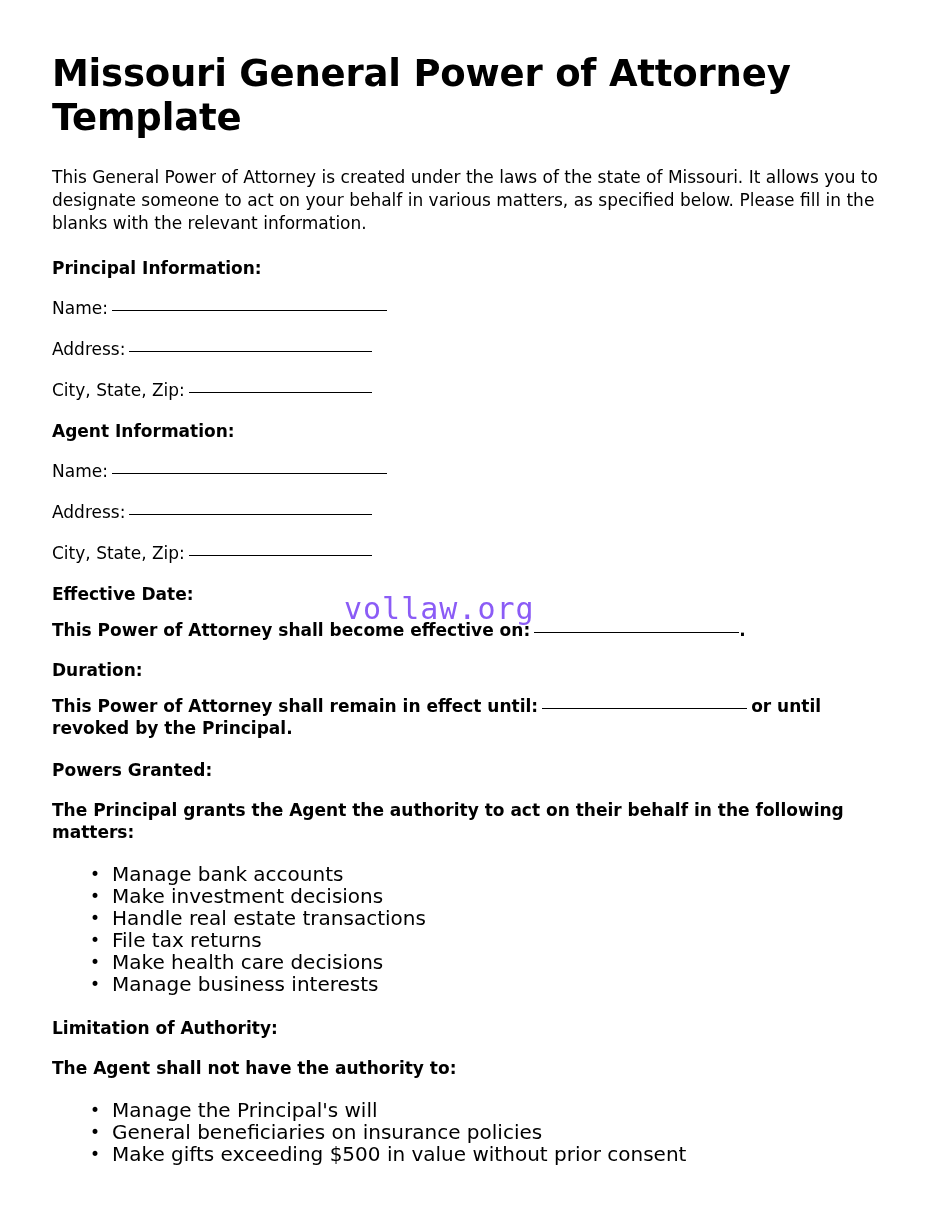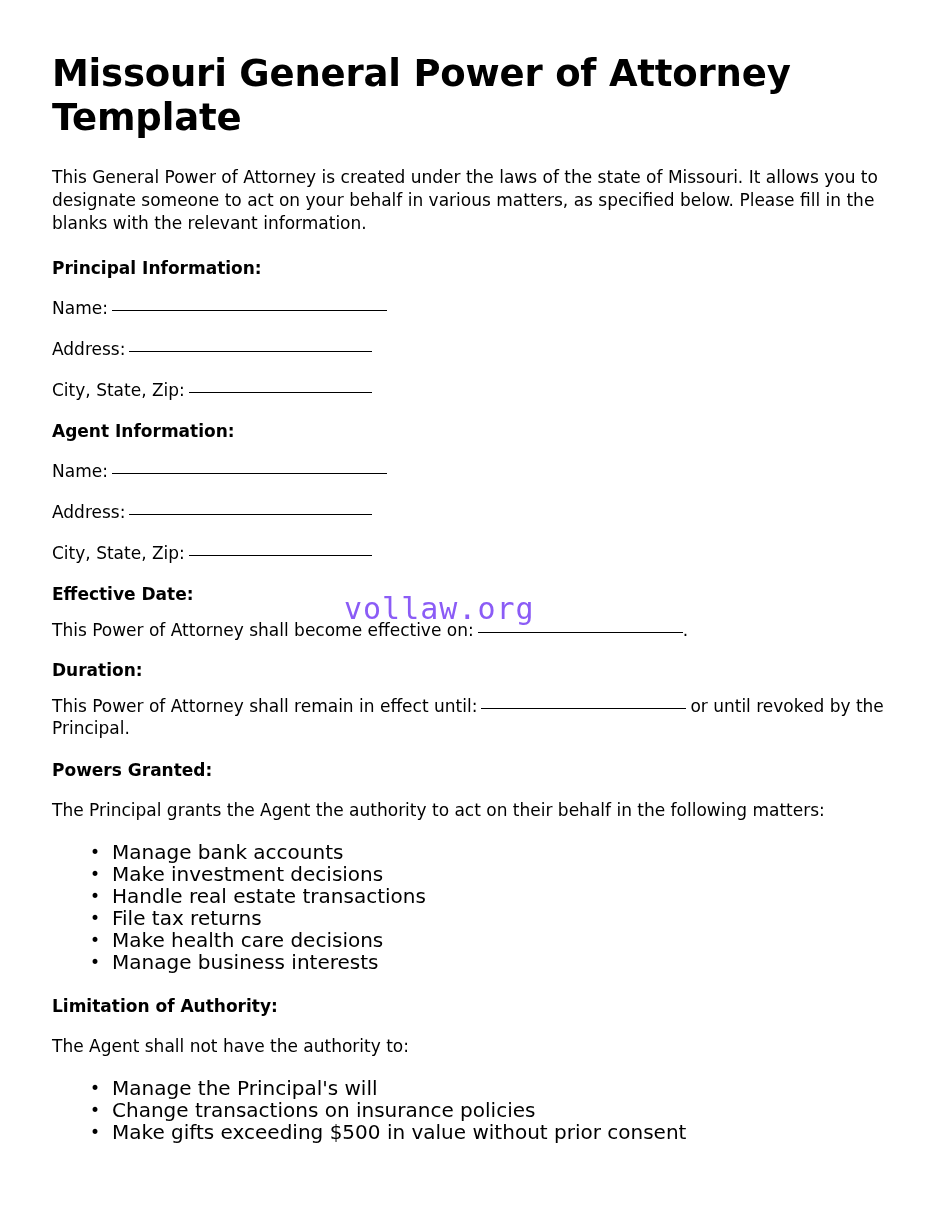--- a/index.html
+++ b/index.html
@@ -62,20 +62,21 @@
   .blank-address   { width: 243px; margin-left: 4px; }
   .blank-citystate { width: 183px; margin-left: 4px; }
   .blank-effective { width: 205px; margin-left: 4px; }
   .blank-duration  { width: 205px; margin-left: 4px; margin-right: 4px; }
 
   .body-text {
     font-size: 17px;
     line-height: 22px;
     margin: 0 0 20px 0;
     max-width: 840px;
+    font-weight: bold;
   }
   .body-text.tight { margin-bottom: 18px; }
 
   .heading-gap-small { margin-bottom: 14px; }
 
   ul.bullets {
     margin: 0 0 22px 0;
     padding: 0 0 0 46px;
     list-style: none;
   }
@@ -180,20 +181,20 @@
       <li>Make health care decisions</li>
       <li>Manage business interests</li>
     </ul>
   </div>
 
   <div class="sec-block sec-limit">
     <div class="section-heading">Limitation of Authority:</div>
     <p class="body-text">The Agent shall not have the authority to:</p>
     <ul class="bullets">
       <li>Manage the Principal's will</li>
-      <li>Change transactions on insurance policies</li>
+      <li>General beneficiaries on insurance policies</li>
       <li>Make gifts exceeding $500 in value without prior consent</li>
     </ul>
   </div>
 
   <div class="watermark">vollaw.org</div>
 
 </div>
 
 </body></html>

